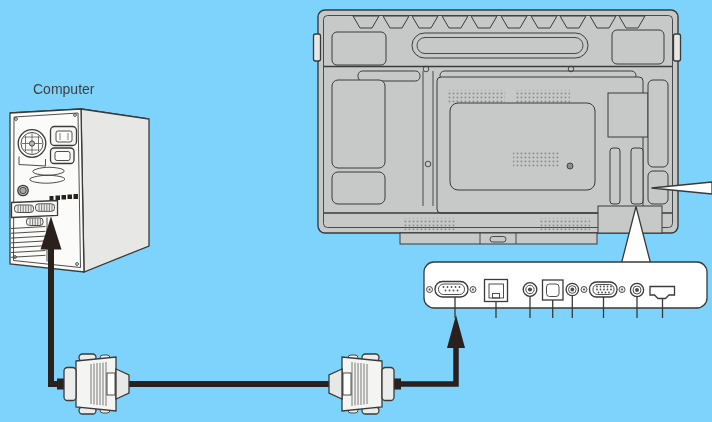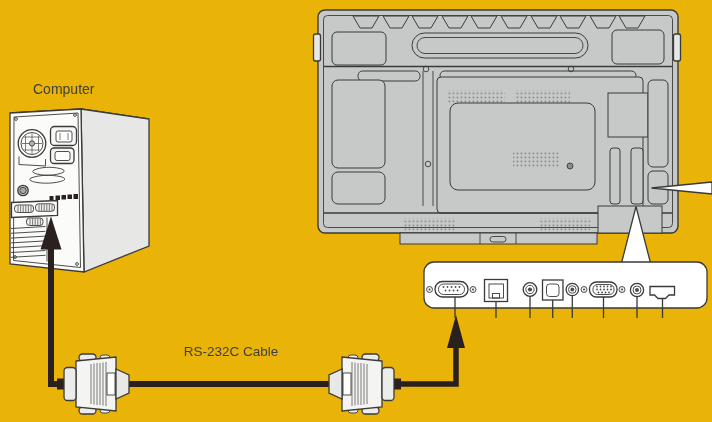--- a/index.html
+++ b/index.html
@@ -1,20 +1,20 @@
 <!DOCTYPE html>
 <html style="--ink: #3a3a3a; --body-gray: #c7c9c8; --light-face: #fbfbf9; --side-face: #e7e7e5; --panel-white: #ffffff; --cable-black: #2a211e; --vent-dot: #8b8b8b; --text: #3f3f3f;"><head>
 <meta charset="utf-8">
 <style>
   :root{
     --ink:#3a3a3a; --body-gray:#c7c9c8; --light-face:#fbfbf9; --side-face:#e7e7e5;
     --panel-white:#ffffff; --cable-black:#2a211e; --vent-dot:#8b8b8b; --text:#3f3f3f;
   }
   html,body{margin:0;padding:0;background:#fff;}
-  .stage{position:relative;width:712px;height:422px;background:#eab308;overflow:hidden;
+  .stage{position:relative;width:712px;height:422px;background:#7dd3fc;overflow:hidden;
          font-family:"Liberation Sans", sans-serif;}
   .stage svg{position:absolute;left:0;top:0;display:block;}
   .label{position:absolute;color:var(--text);}
   .computer-label{left:33px;top:81px;font-size:14px;}
   .cable-label{left:166px;top:344px;width:130px;text-align:center;font-size:13.5px;}
 
   .ink{stroke:var(--ink);fill:none;stroke-width:1.3;}
   .thin{stroke:var(--ink);fill:none;stroke-width:0.9;}
   .gray{fill:var(--body-gray);stroke:var(--ink);stroke-width:1.4;}
   .graythin{fill:var(--body-gray);stroke:var(--ink);stroke-width:1;}
@@ -268,14 +268,13 @@
   </g>
 
   <g>
     <line x1="128" y1="384" x2="330" y2="384" class="cable"></line>
     <use href="#db9cable" transform="translate(64,384)"></use>
     <use href="#db9cable" transform="translate(394,384) scale(-1,1)"></use>
   </g>
 </svg>
 
 <div class="label computer-label">Computer</div>
-<div class="label cable-label">RS-232C Cable</div>
 </div>
 
 </body></html>

